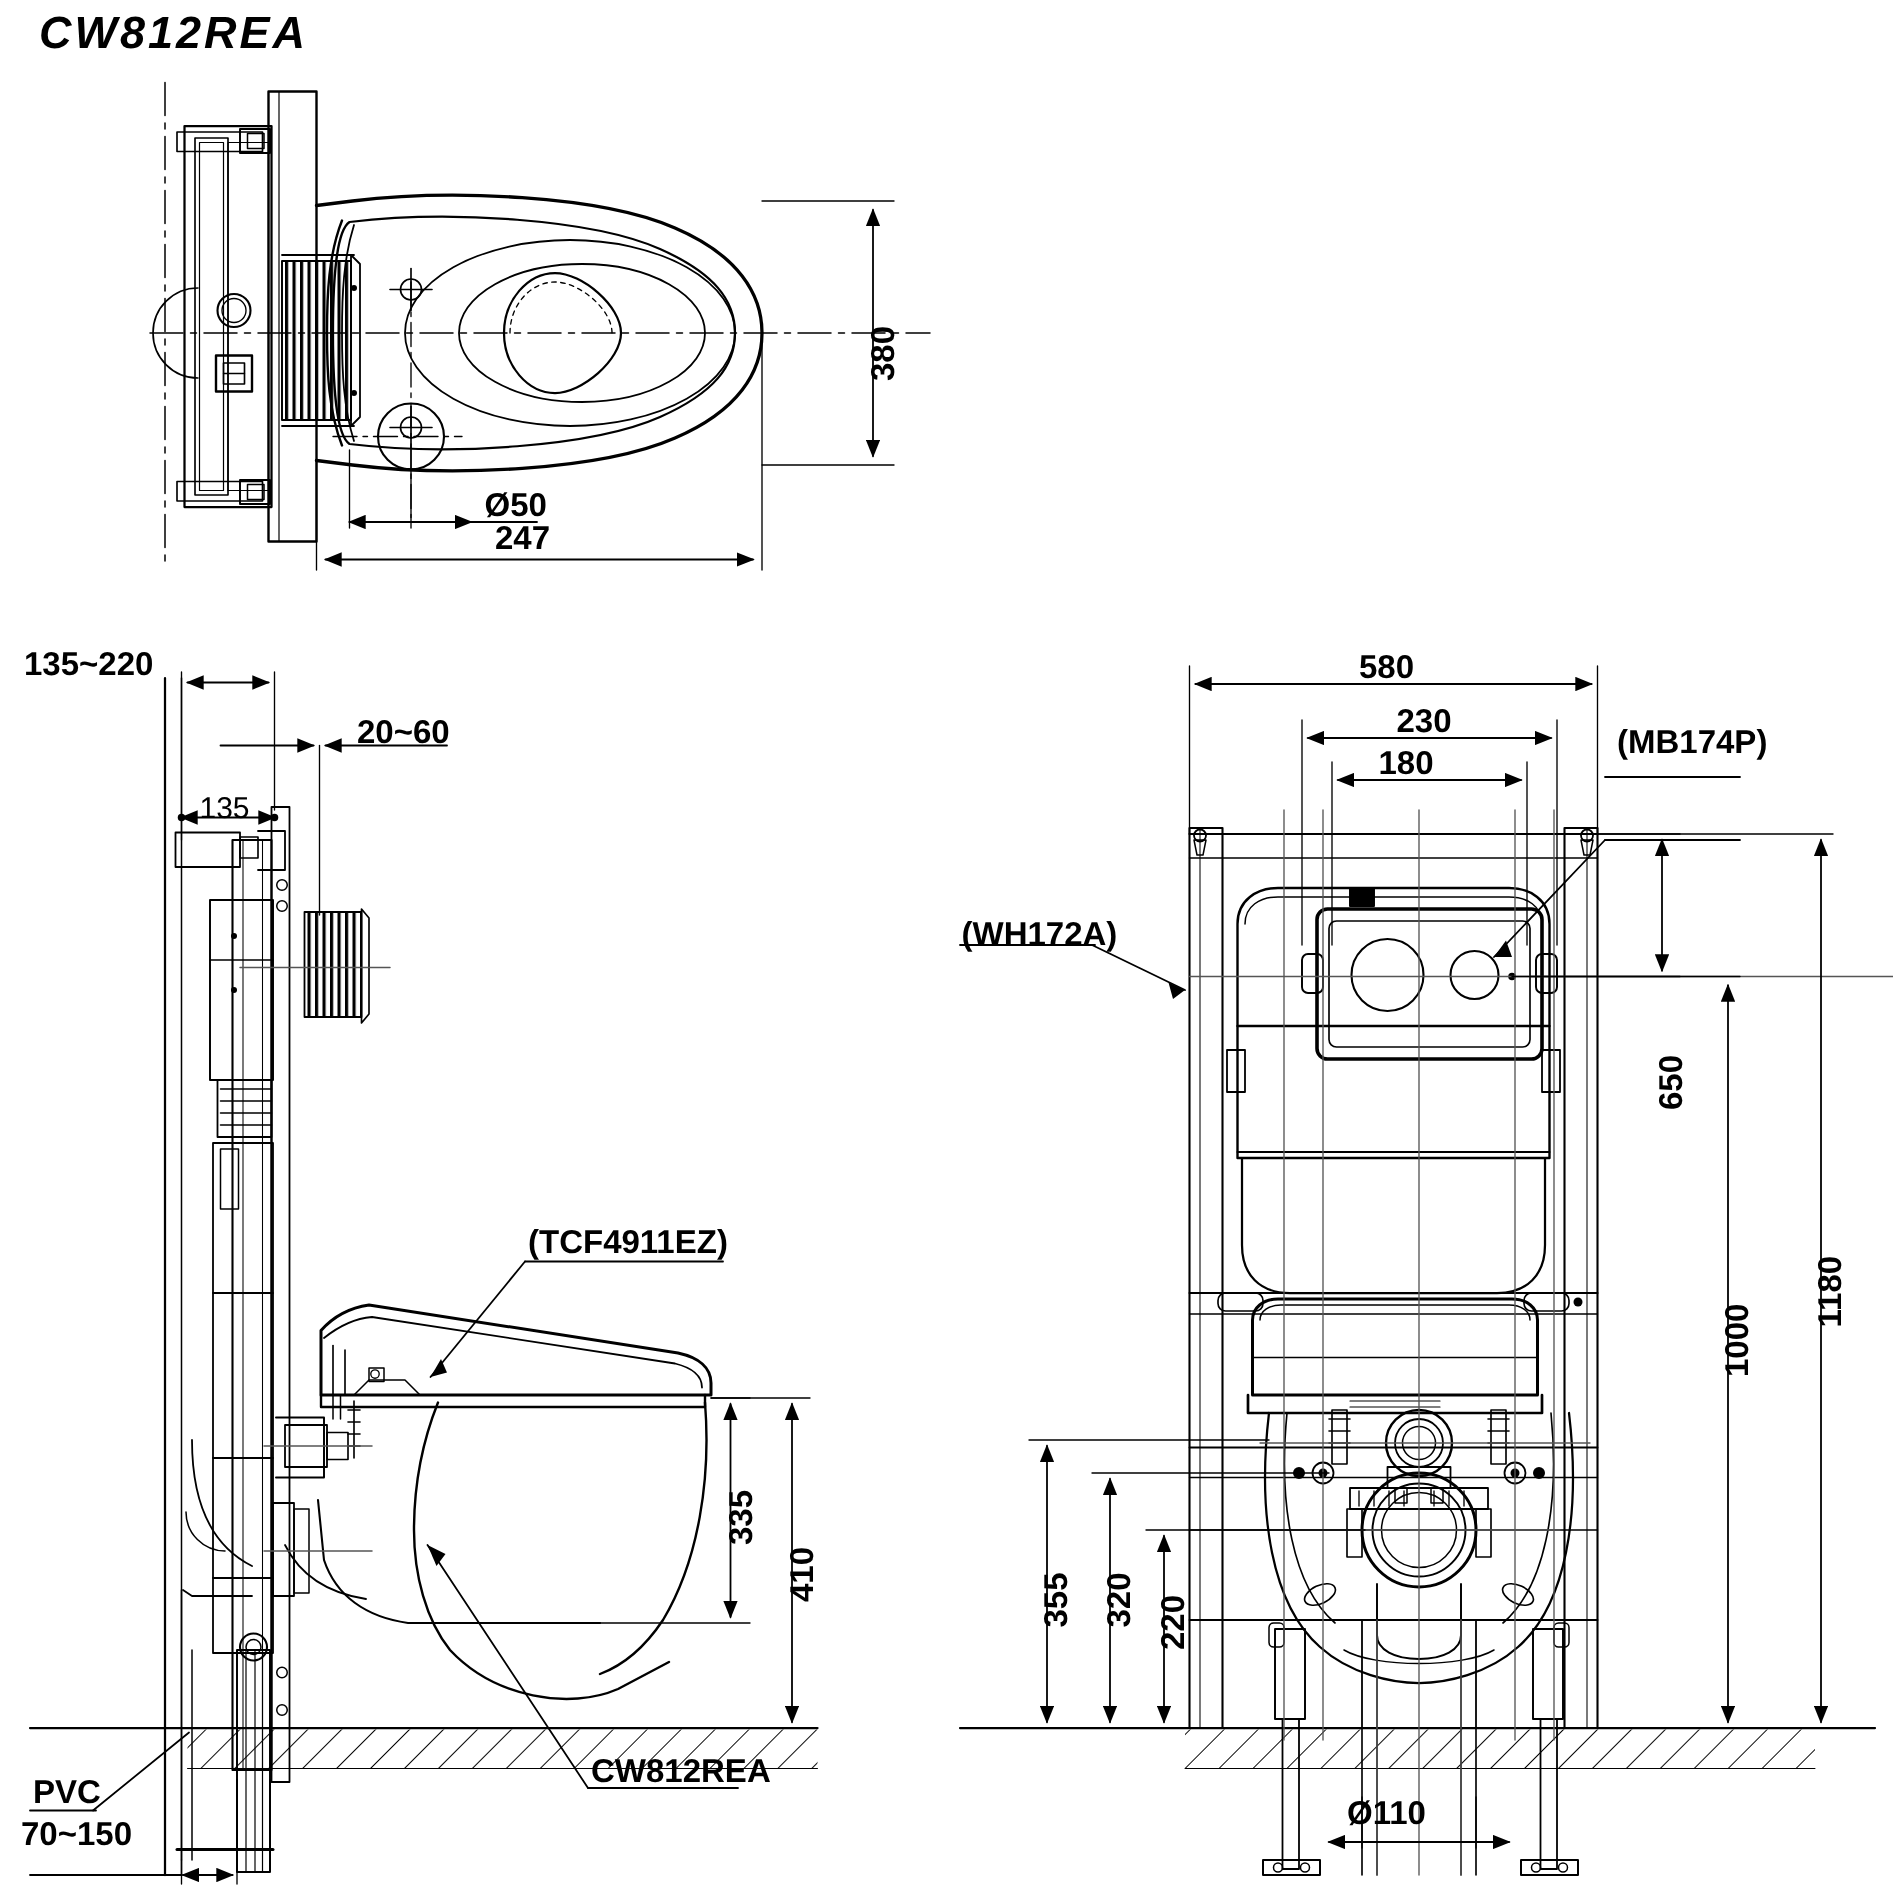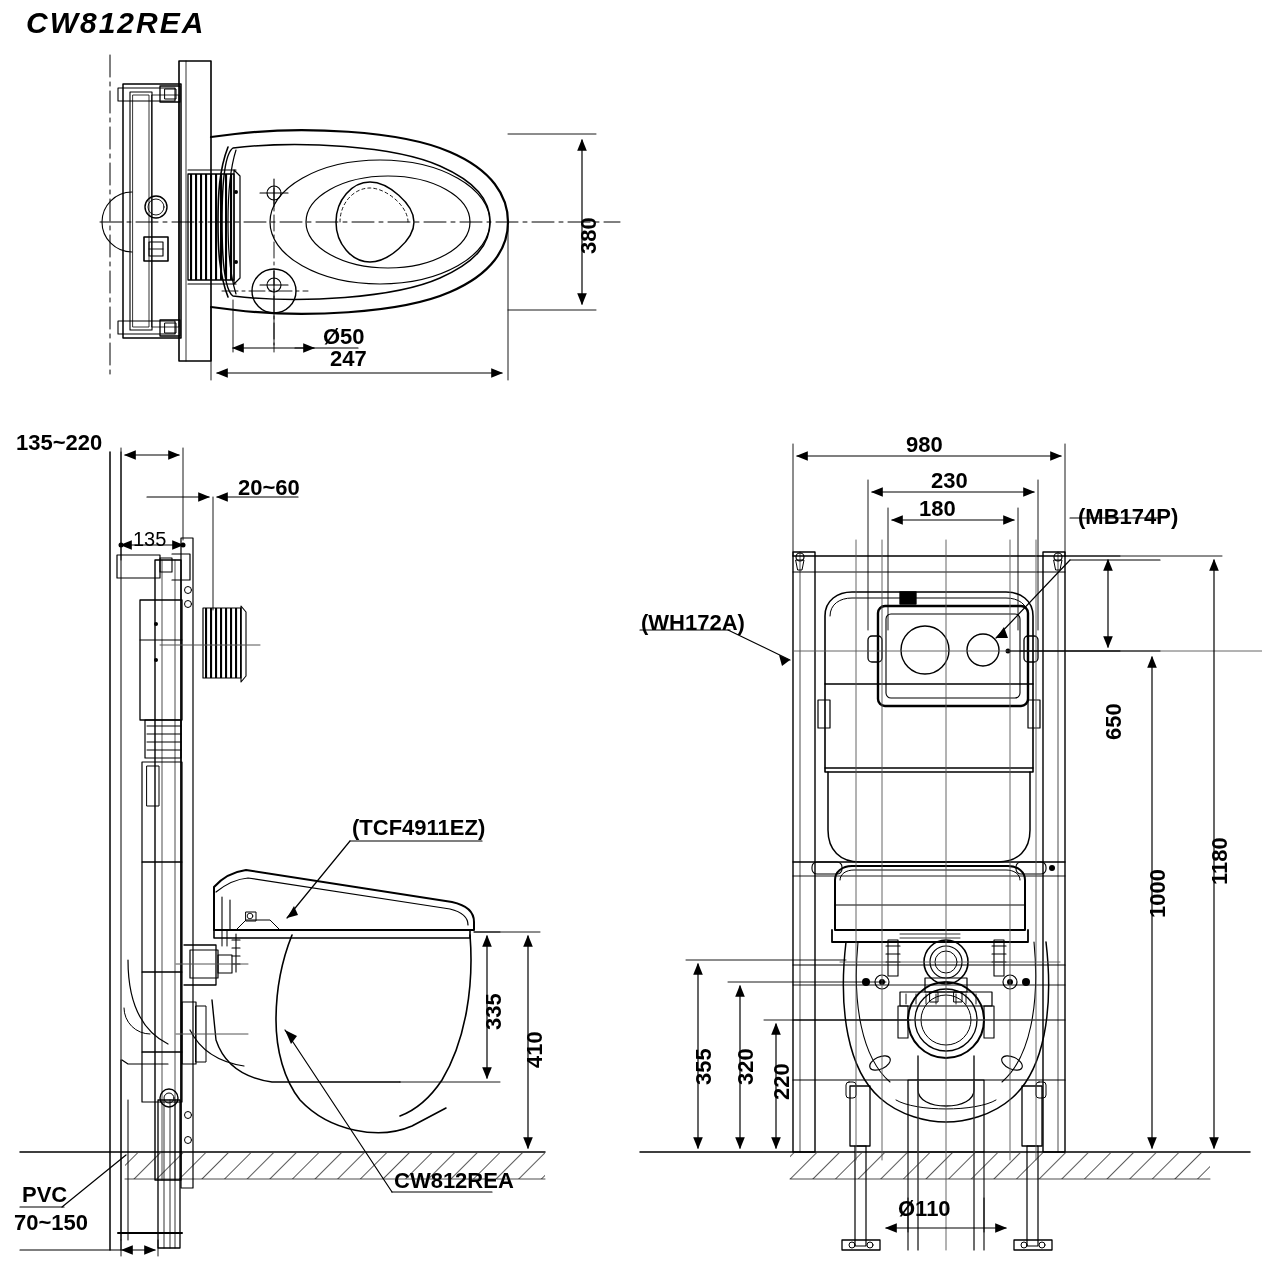--- a/index.html
+++ b/index.html
@@ -459,26 +459,26 @@
   <div class="lbl" style="left:16px;top:432px;">135~220</div>
   <div class="lbl" style="left:238px;top:477px;text-align:center;">20~60</div>
   <div class="lbl small" style="left:133px;top:529px;">135</div>
   <div class="lbl rot" style="left:483px;top:1030px;">335</div>
   <div class="lbl rot" style="left:524px;top:1068px;">410</div>
   <div class="lbl" style="left:14px;top:1212px;">70~150</div>
   <div class="lbl" style="left:352px;top:817px;">(TCF4911EZ)</div>
   <div class="lbl" style="left:394px;top:1170px;">CW812REA</div>
   <div class="lbl" style="left:22px;top:1184px;">PVC</div>
 
-  <div class="lbl" style="left:906px;top:434px;">980</div>
+  <div class="lbl" style="left:906px;top:434px;">580</div>
   <div class="lbl" style="left:919px;top:470px;margin-left:12px;">230</div>
   <div class="lbl" style="left:919px;top:498px;">180</div>
   <div class="lbl rot" style="left:1103px;top:740px;">650</div>
   <div class="lbl rot" style="left:1147px;top:918px;">1000</div>
   <div class="lbl rot" style="left:1209px;top:885px;">1180</div>
   <div class="lbl rot" style="left:693px;top:1085px;">355</div>
   <div class="lbl rot" style="left:735px;top:1085px;">320</div>
   <div class="lbl rot" style="left:771px;top:1100px;">220</div>
   <div class="lbl" style="left:898px;top:1198px;">Ø110</div>
-  <div class="lbl" style="left:1078px;top:506px;">(MB174P)</div>
+  <div class="lbl" style="left:1078px;top:484px;">(MB174P)</div>
   <div class="lbl" style="left:641px;top:612px;">(WH172A)</div>
 
 </div>
 
 </body></html>

